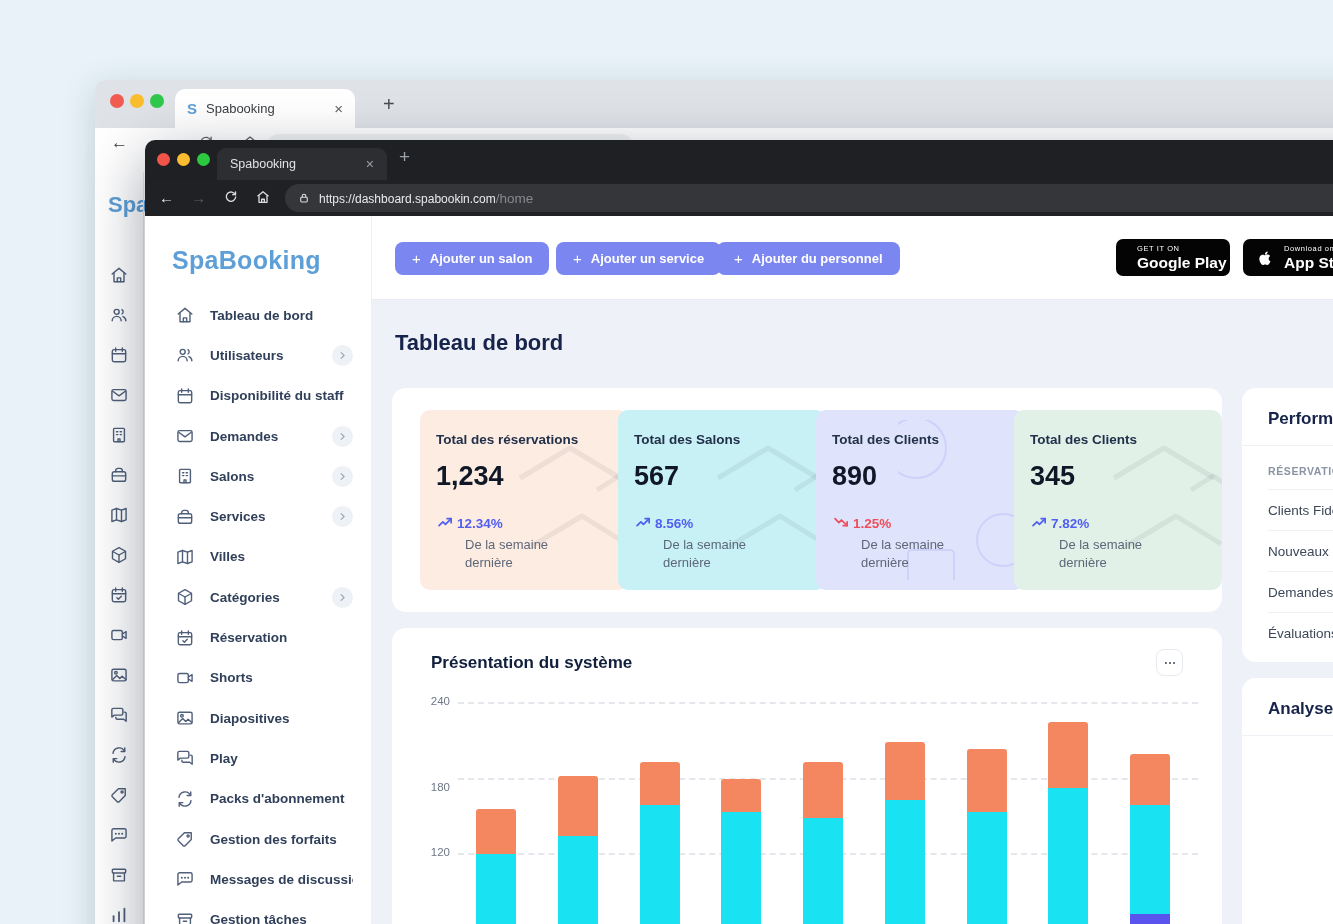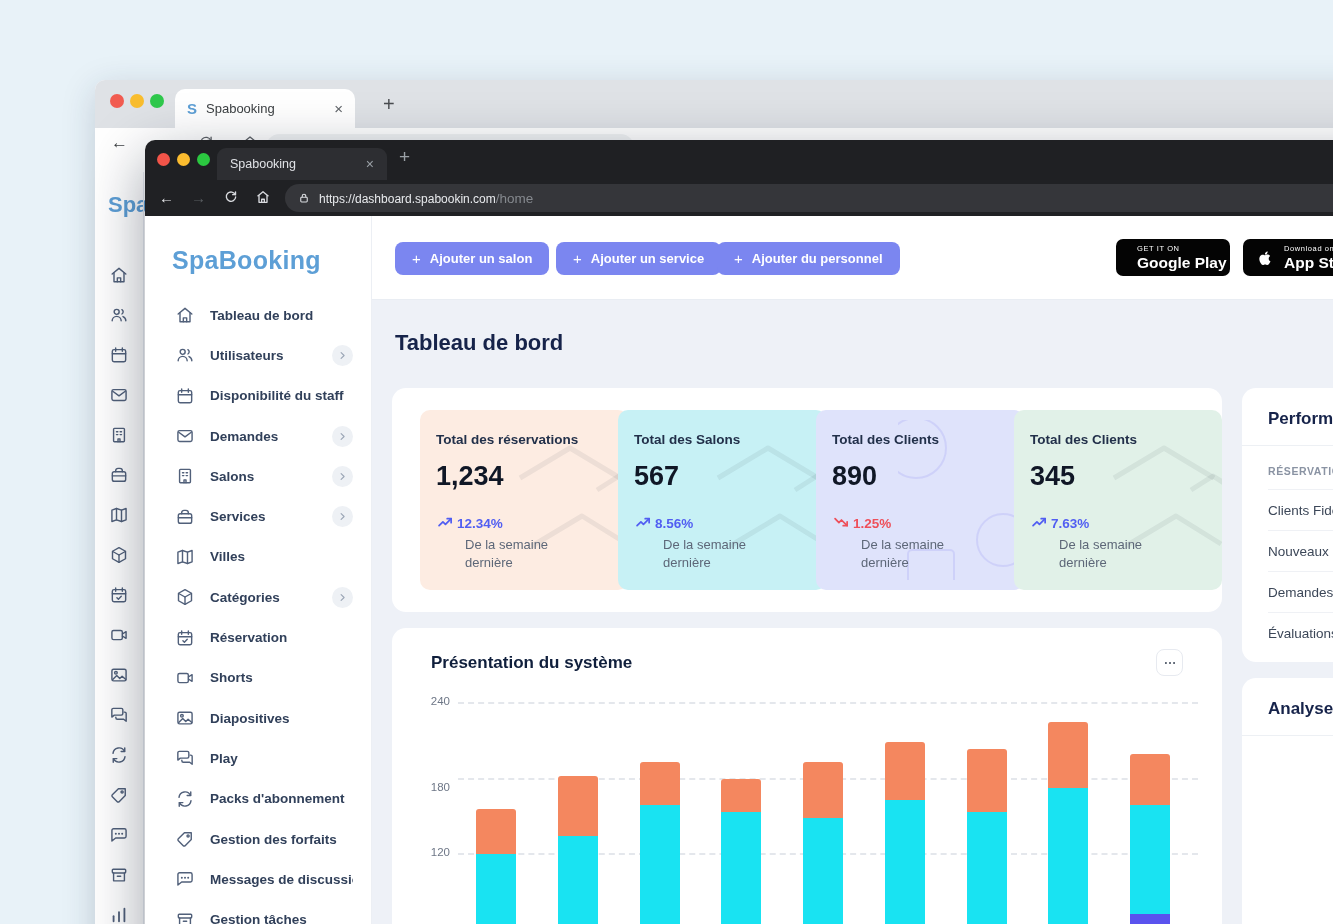--- a/index.html
+++ b/index.html
@@ -594,21 +594,21 @@
               </svg></span>
             <div class="sl">Total des Clients</div>
             <div class="sv">345</div>
             <div class="trend">
               <span class="ic" style="width: 21px; height: 21px; color: rgb(81, 94, 242);">
                 <svg viewBox="0 0 24 24" fill="none" stroke="currentColor" stroke-width="1.7" stroke-linecap="round" stroke-linejoin="round">
                   <path d="M3.5 14.5l4.4-4.4 2.9 2.9 6.5-6.5" stroke-width="2"></path>
                   <path d="M12.8 6.5h4.5V11" stroke-width="2"></path>
                 </svg>
               </span>
-              <span style="color: rgb(81, 94, 242);">7.63%</span>
+              <span style="color: rgb(81, 94, 242);">7.82%</span>
             </div>
             <div class="note">De la semaine dernière</div>
           </div>
         </div>
 
       <div class="panel" id="chart-panel">
         <div class="chead">
           <span class="ctitle">Présentation du système</span>
           <span class="dots-btn">
             <span class="ic">

